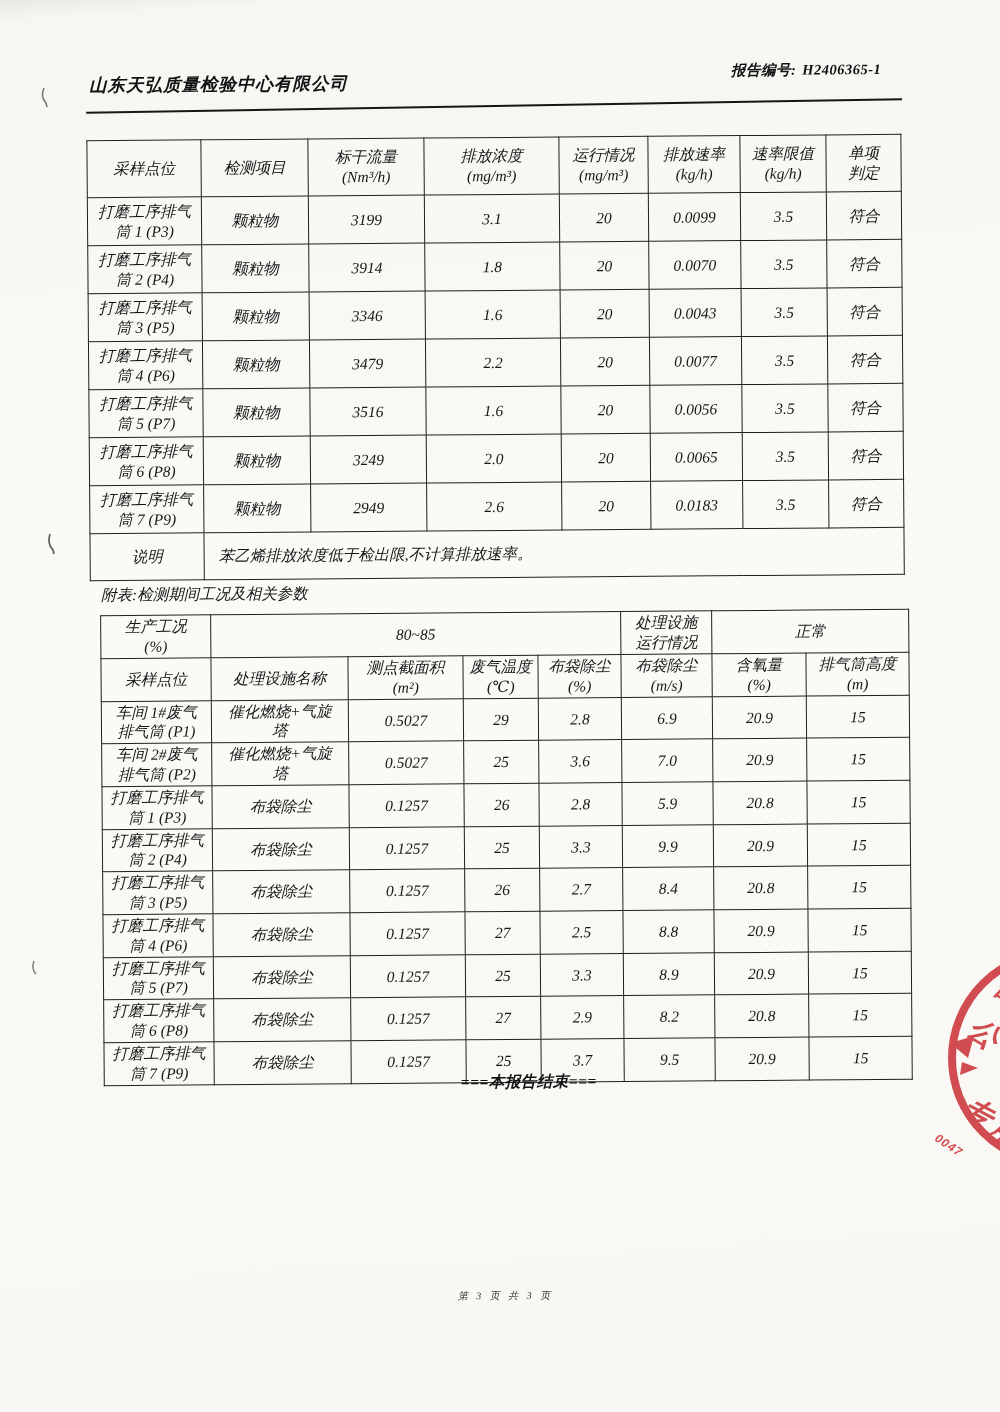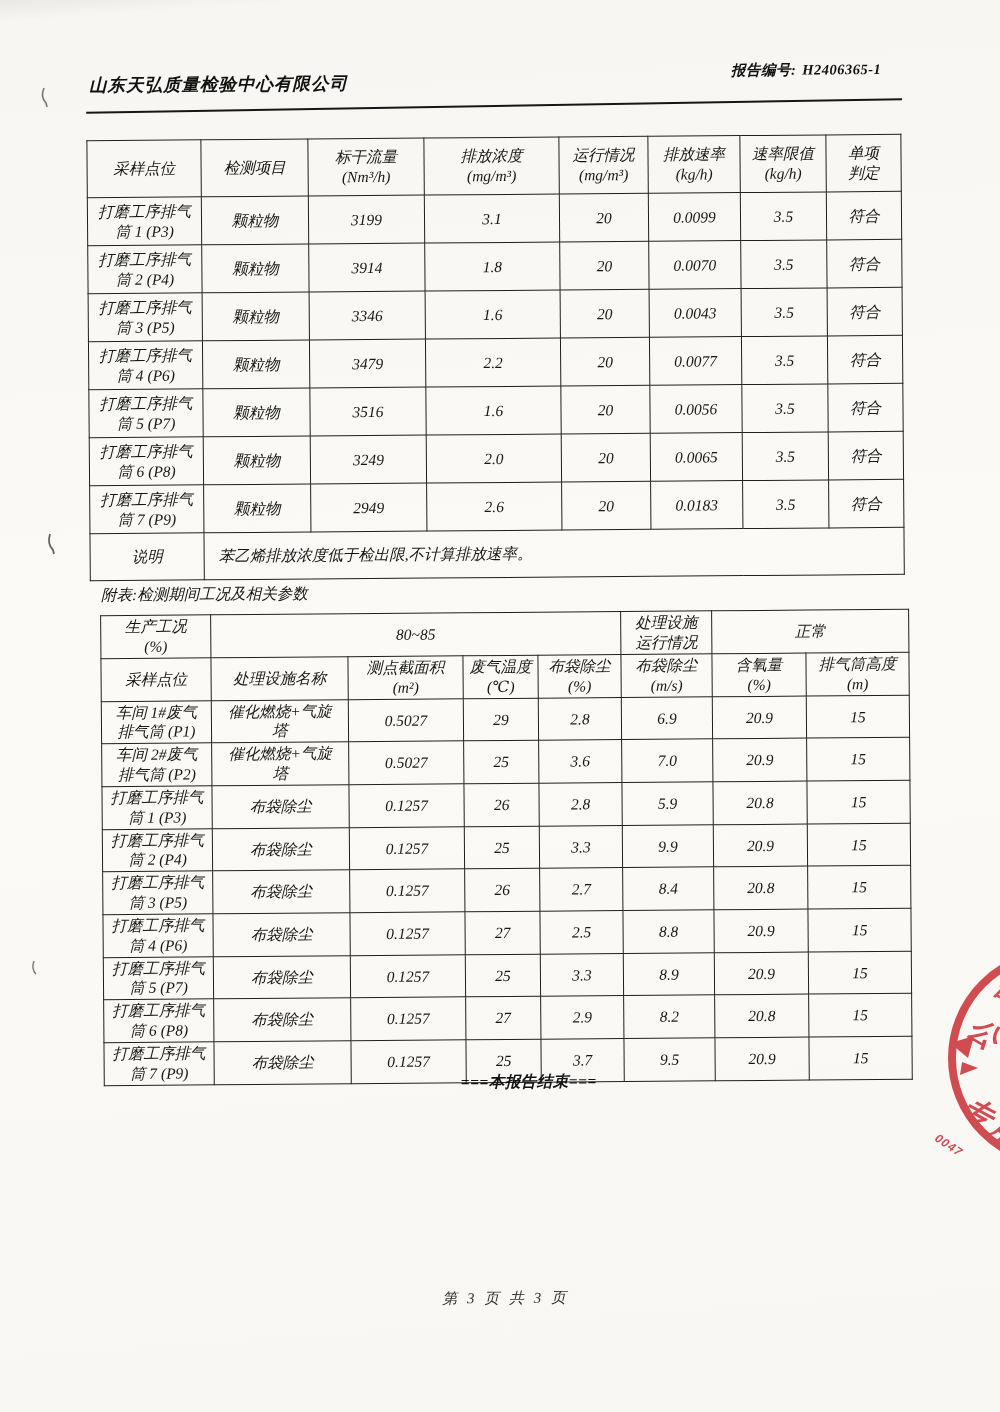--- a/index.html
+++ b/index.html
@@ -50,21 +50,21 @@
   .t2 tr.ra{height:43px;}
   .t2 tr.rb{height:42px;}
   .note-text{text-align:left;padding-left:14px;}
   .subtitle{position:absolute;left:101px;top:582px;font-size:15.5px;color:#151515;}
   .endline{
     position:absolute;left:525px;top:1072px;transform:translateX(-50%);
     font-weight:700;font-size:15.5px;letter-spacing:.5px;color:#111;white-space:nowrap;
   }
   .pageno{
     position:absolute;left:500px;top:1289px;transform:translateX(-50%);
-    font-size:15px;letter-spacing:3px;color:#333;white-space:nowrap;
+    font-size:10px;letter-spacing:3px;color:#333;white-space:nowrap;
   }
   .stamp{position:absolute;left:920px;top:940px;pointer-events:none;}
   .marks{position:absolute;inset:0;pointer-events:none;}
 </style>
 </head>
 <body>
 
 <div class="sheet">
 
   <svg class="marks" width="1000" height="1412" viewBox="0 0 1000 1412">

